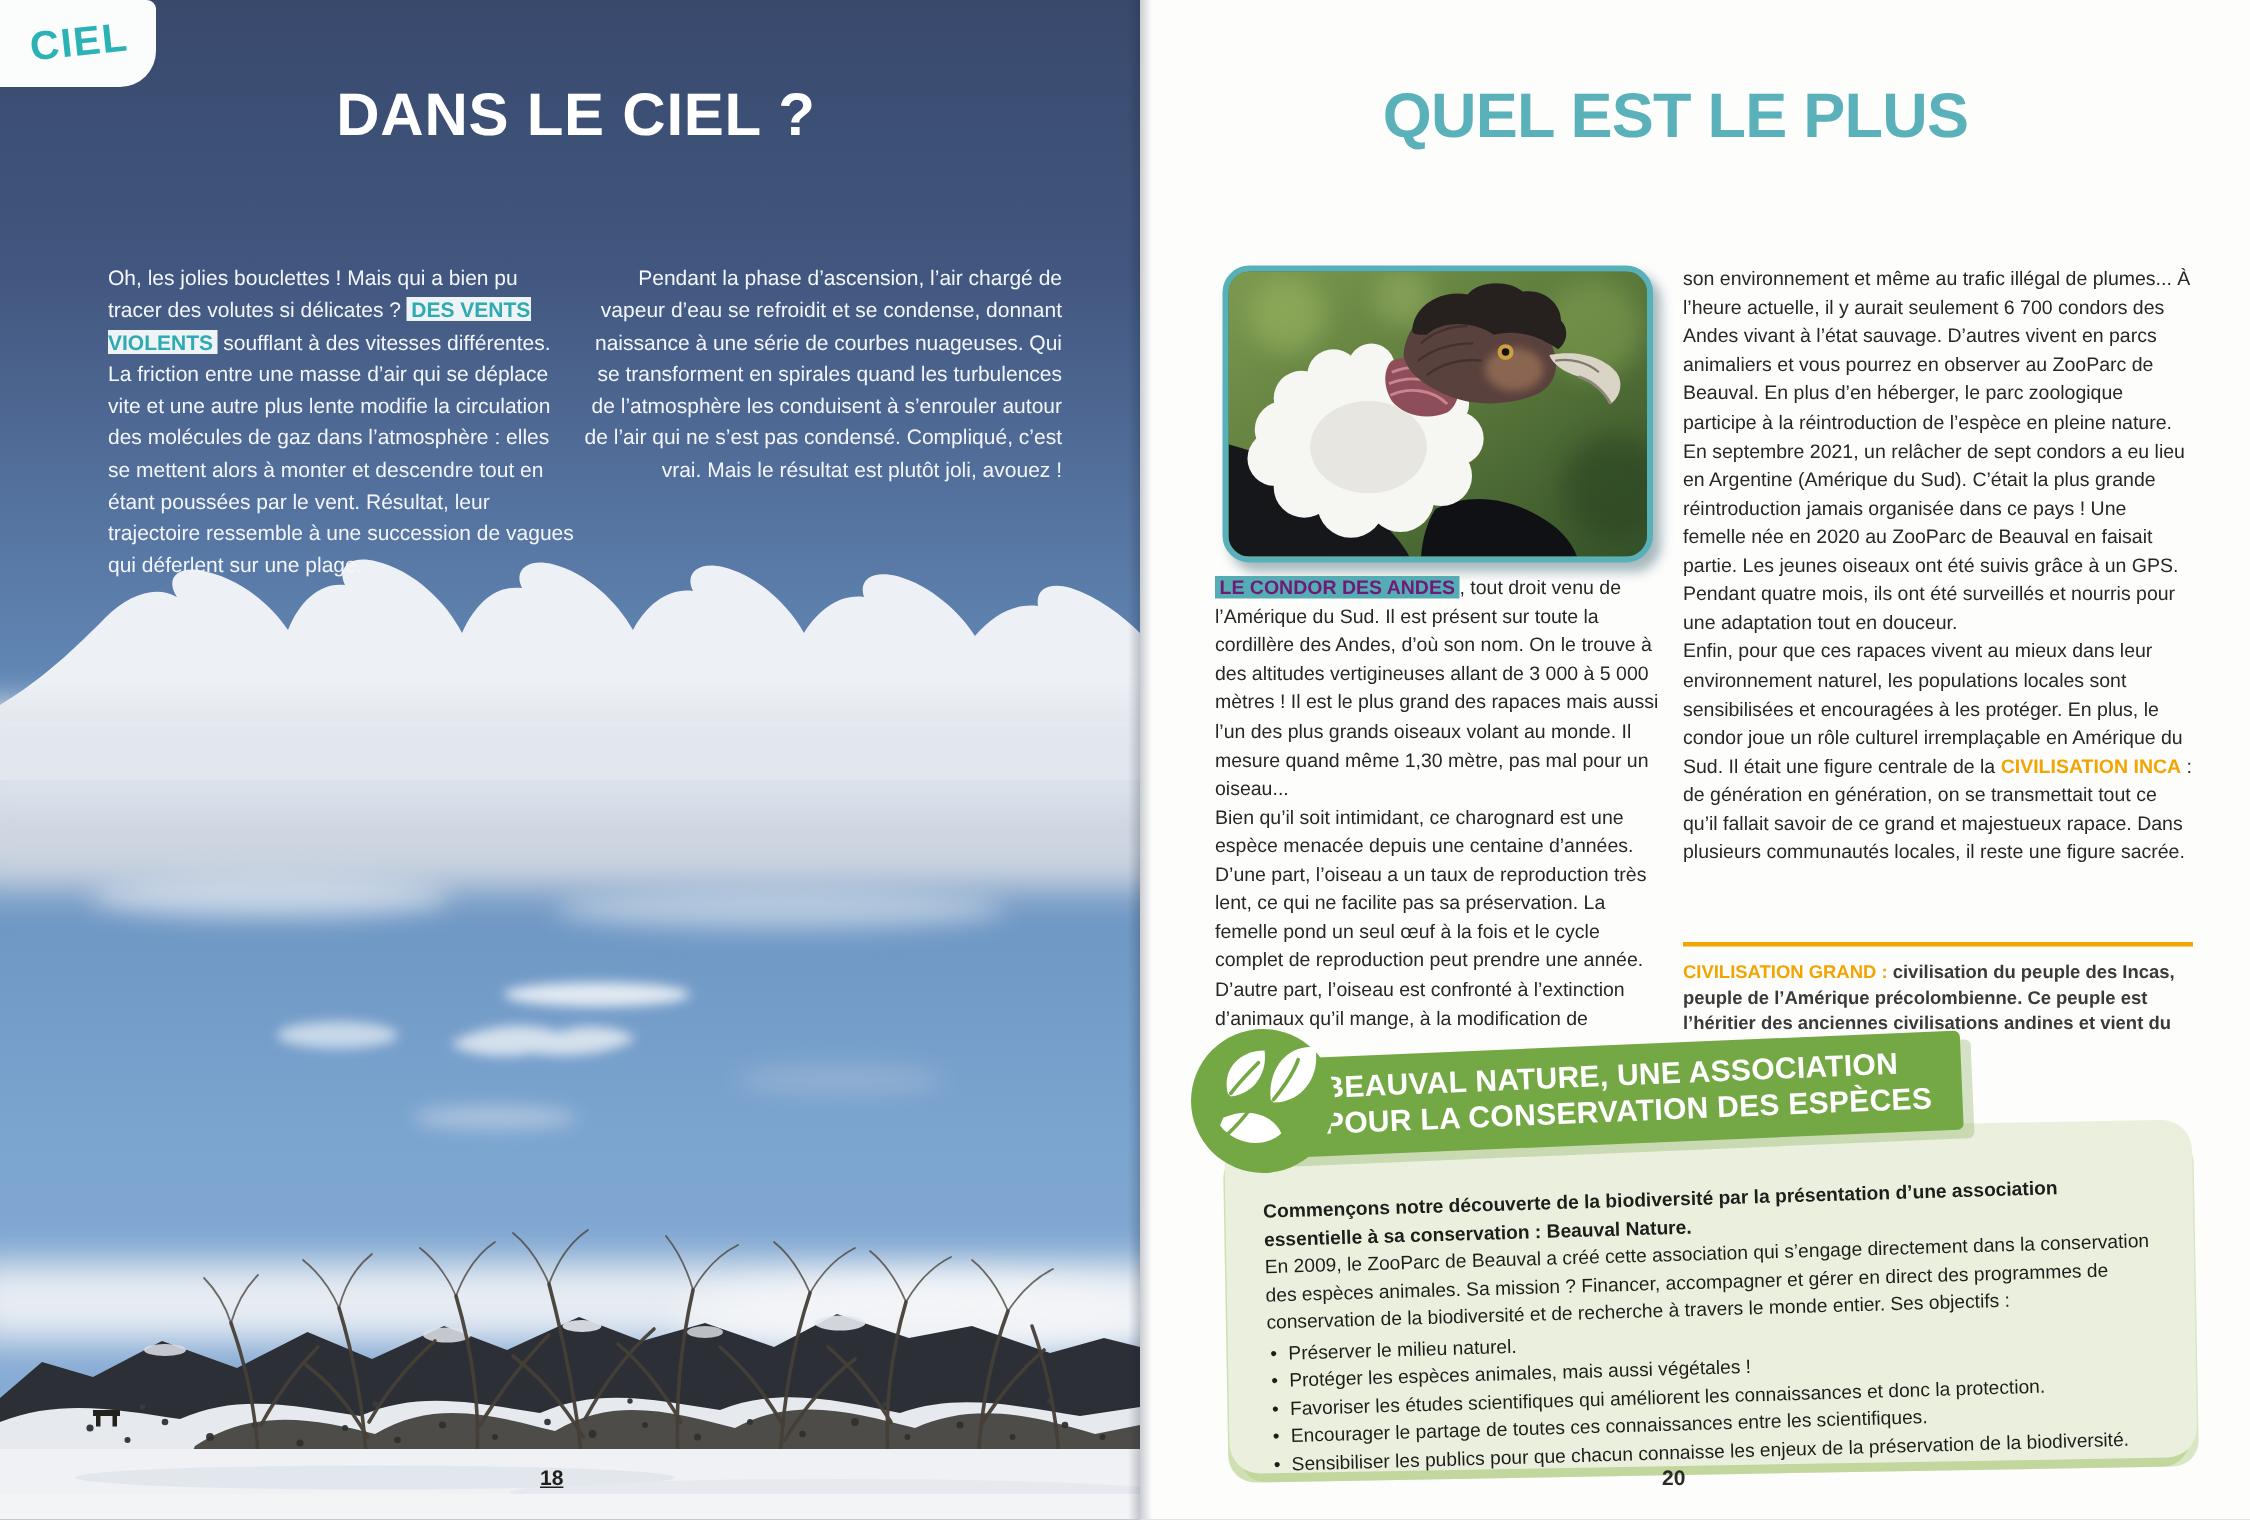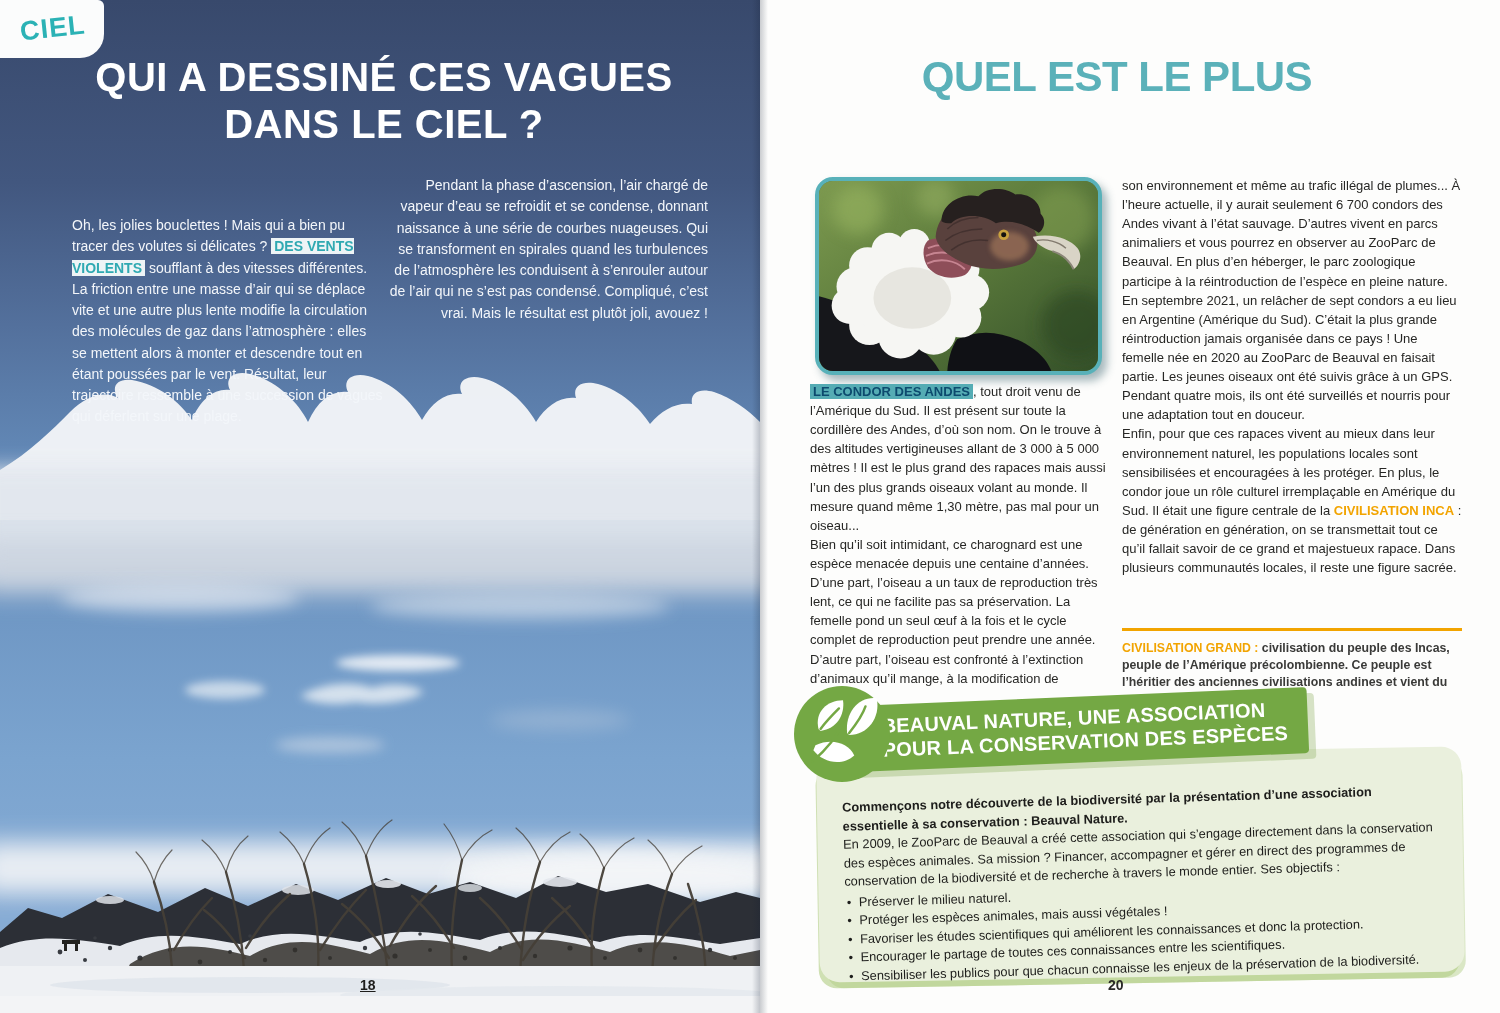--- a/index.html
+++ b/index.html
@@ -17,38 +17,38 @@
     pointer-events:none;z-index:5;}
   
   .tab{position:absolute;left:0;top:0;width:104px;height:58px;background:#fbfcfc;
     border-radius:0 6px 24px 0;z-index:3;}
   .tab span{display:inline-block;margin:13px 0 0 20px;font-size:27px;font-weight:700;
     color:#2bb2b5;transform:rotate(-6deg);letter-spacing:1px;}
   .title-left{position:absolute;left:50px;top:54px;width:668px;margin:0;text-align:center;
     color:#ffffff;font-size:40px;line-height:1.17;font-weight:700;letter-spacing:.5px;z-index:3;}
   .title-left span{display:block;}
   .col{position:absolute;color:#f3f6fa;font-size:14px;line-height:1.52;z-index:3;}
-  .col-a{left:72px;top:175px;width:312px;margin-top:40px;}
+  .col-a{left:72px;top:175px;width:312px;}
   .col-b{left:388px;top:175px;width:320px;text-align:right;}
   .hl-light{background:#eef4f6;color:#2fa9b2;font-weight:700;padding:0 3px;}
   .pagenum{position:absolute;font-size:14px;font-weight:700;color:#1e1e1c;z-index:4;}
   .pn-left{left:360px;top:977px;text-decoration:underline;}
   .pn-right{left:348px;top:977px;color:#2a2a28;}
   
   .title-right{position:absolute;left:57px;top:52px;width:600px;margin:0;text-align:center;
     color:#5bb1b9;font-size:42px;line-height:1.18;font-weight:700;letter-spacing:-.5px;}
   .condor{position:absolute;left:55px;top:177px;width:287px;height:198px;margin:0;
     border:4px solid #58b1b9;border-radius:18px;overflow:hidden;
     box-shadow:5px 6px 8px rgba(60,100,110,.45);background:#55743a;}
   .condor svg{display:block;width:100%;height:100%;}
   .rcol{position:absolute;color:#272725;font-size:13px;line-height:1.47;}
   .rcol p{margin:0;}
   .rcol-a{left:50px;top:382px;width:300px;}
   .rcol-b{left:362px;top:176px;width:340px;}
-  .hl-teal{background:#55acb4;color:#0c4a6e;font-weight:700;padding:0 3px;}
+  .hl-teal{background:#55acb4;color:#701a75;font-weight:700;padding:0 3px;}
   .orange{color:#f2a400;font-weight:700;}
   .footnote{position:absolute;left:362px;top:628px;width:340px;color:#3a3a38;}
   .footnote-rule{height:0;border-top:3px solid #f2a400;margin-bottom:9px;}
   .footnote p{margin:0;font-size:12.3px;font-weight:700;line-height:1.4;}
   
   .greenbox{position:absolute;left:58px;top:752px;width:645px;height:225px;
     background:#eaf0dd;border-radius:20px;transform:rotate(-1deg);
     box-shadow:-3px 8px 0 -2px rgba(176,205,130,.6),4px 9px 0 -3px rgba(176,205,130,.45);}
   .greenbox-inner{padding:38px 26px 10px 26px;transform:rotate(-0.7deg);
     color:#1d1d1b;font-size:12.8px;line-height:1.45;}
@@ -197,21 +197,20 @@
       <ellipse cx="250" cy="985" rx="200" ry="8" fill="#dde2e9" opacity="0.7"></ellipse>
       <ellipse cx="560" cy="995" rx="220" ry="9" fill="#e4e8ee" opacity="0.8"></ellipse>
       <rect x="0" y="996" width="760" height="17" fill="#f3f4f6"></rect>
     </svg>
 
     <div class="tab">
       <span>CIEL</span>
     </div>
 
     <h1 class="title-left">
-      <span>QUI A DESSINÉ CES VAGUES</span>
       <span>DANS LE CIEL ?</span>
     </h1>
 
     <div class="col col-a"><span>Oh, les jolies bouclettes ! Mais qui a bien pu tracer des volutes si délicates ? </span><span class="hl-light">DES VENTS VIOLENTS</span><span> soufflant à des vitesses différentes. La friction entre une masse d’air qui se déplace vite et une autre plus lente modifie la circulation des molécules de gaz dans l’atmosphère : elles se mettent alors à monter et descendre tout en étant poussées par le vent. Résultat, leur trajectoire ressemble à une succession de vagues qui déferlent sur une plage.</span></div>
 
     <div class="col col-b">Pendant la phase d’ascension, l’air chargé de vapeur d’eau se refroidit et se condense, donnant naissance à une série de courbes nuageuses. Qui se transforment en spirales quand les turbulences de l’atmosphère les conduisent à s’enrouler autour de l’air qui ne s’est pas condensé. Compliqué, c’est vrai. Mais le résultat est plutôt joli, avouez !</div>
 
     <div class="pagenum pn-left">18</div>
   </section>
 

